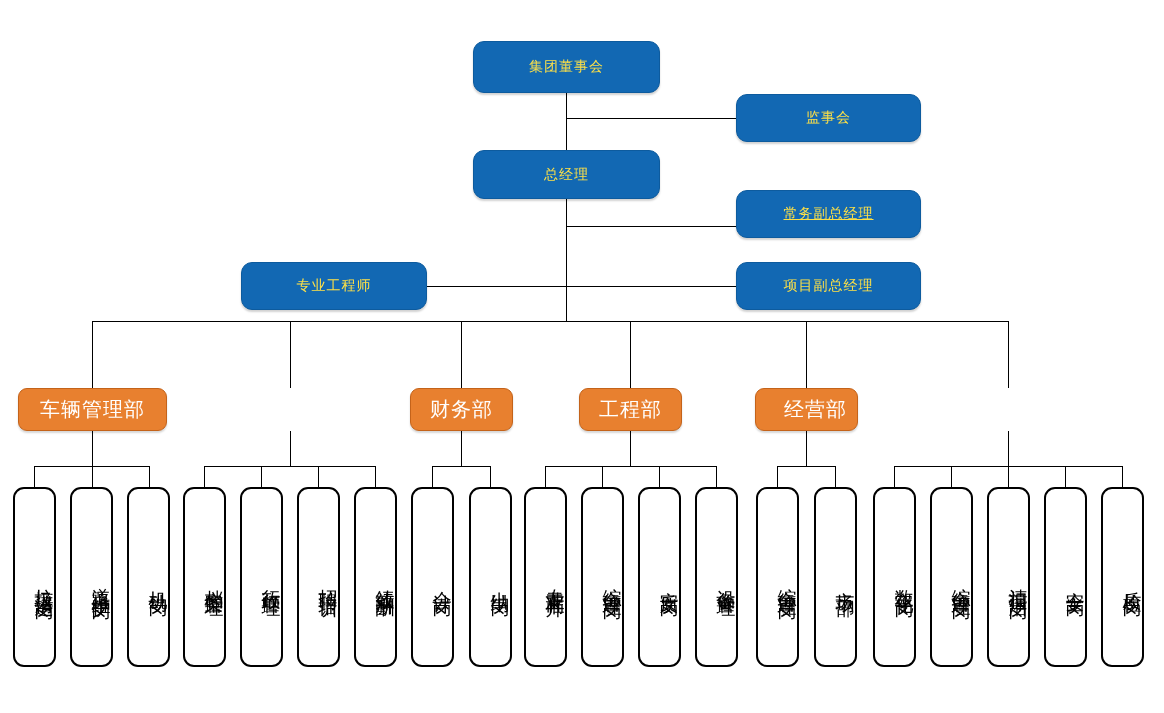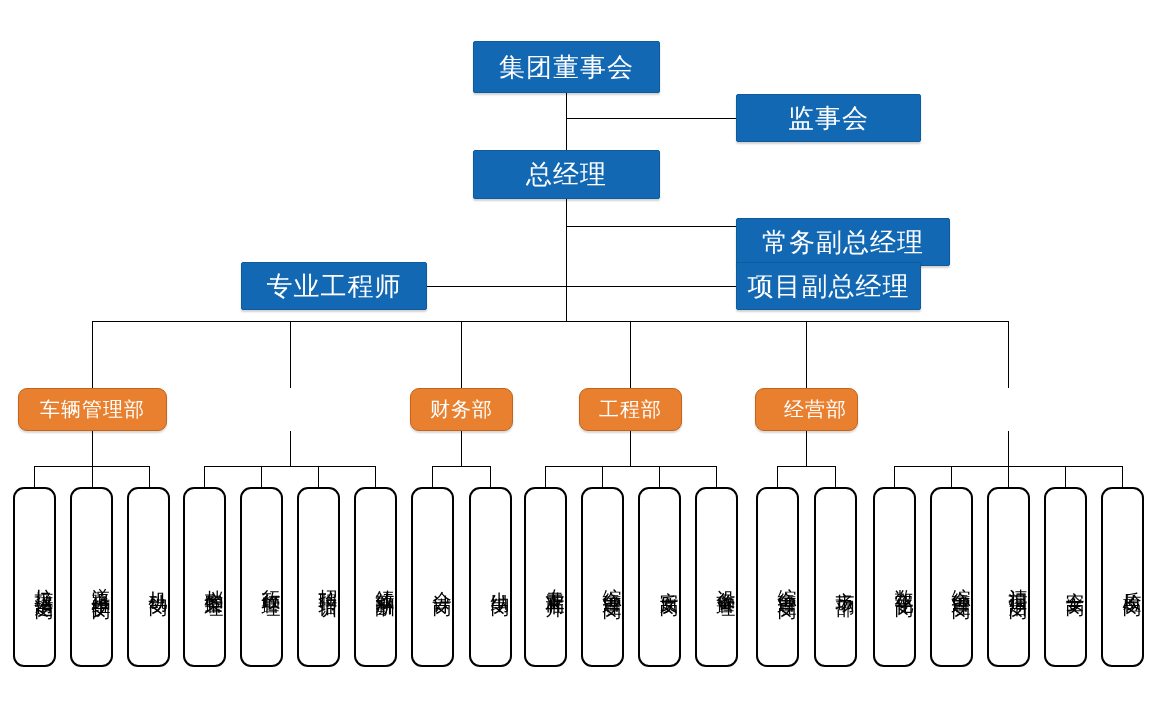--- a/index.html
+++ b/index.html
@@ -33,24 +33,24 @@
     box-sizing: border-box;
     display: flex;
     align-items: center;
     justify-content: center;
     z-index: 3;
     user-select: none;
   }
   .node.blue {
     background: #1268b3;
     border: 1px solid #0d5b9e;
-    border-radius: 2px;
-    color: #ffffff;
+    border-radius: 11px;
+    color: #fde047;
     box-shadow: 0 2px 2px rgba(0,0,0,0.18);
-    font-size: 26px;
+    font-size: 14px;
     letter-spacing: 1px;
     font-weight: 400;
   }
   .node.orange {
     background: #e8802f;
     border: 1px solid #c4631a;
     border-radius: 9px;
     color: #ffffff;
     box-shadow: 0 2px 2px rgba(0,0,0,0.16);
     font-size: 20px;
@@ -87,21 +87,21 @@
   </div>
 
   <div class="node blue" style="left:736px; top:94px; width:185px; height:48px;">
     <span>监事会</span>
   </div>
 
   <div class="node blue" style="left:473px; top:150px; width:187px; height:49px;">
     <span>总经理</span>
   </div>
 
-  <div class="node blue" style="left:736px; top:218px; width:214px; height:48px;">
+  <div class="node blue" style="left:736px; top:190px; width:185px; height:48px;text-decoration:underline;">
     <span>常务副总经理</span>
   </div>
 
   <div class="node blue" style="left:736px; top:262px; width:185px; height:48px;">
     <span>项目副总经理</span>
   </div>
 
   <div class="node blue" style="left:241px; top:262px; width:186px; height:48px;">
     <span>专业工程师</span>
   </div>

